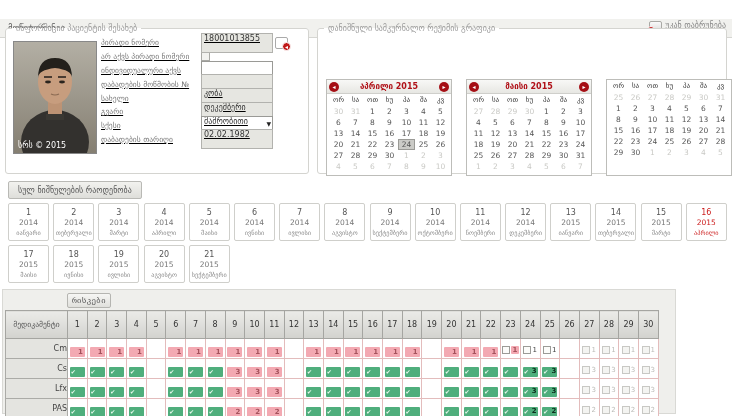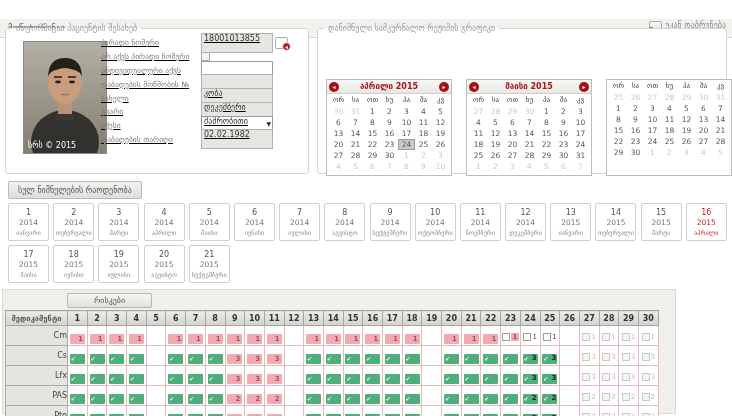--- a/index.html
+++ b/index.html
@@ -16,21 +16,21 @@
   .back-ico .dot { position:absolute; left:-3px; bottom:-3px; width:8px; height:8px; background:#c01818; border:1px solid #fff; border-radius:50%; color:#fff; font-size:5px; line-height:7px; text-align:center; }
   .back-label { font-size:8px; color:#888; }
 
   
   fieldset { position:absolute; border:1px solid #d4d4d0; border-radius:3px; background:#fff; }
   legend { font-size:8px; color:#999; padding:0 4px; margin-left:6px; }
   #patient-box { left:5px; top:24px; width:304px; height:150px; }
   #schedule-box { left:317px; top:24px; width:410px; height:150px; }
 
   
-  .photo { position:absolute; left:17px; top:8px; width:84px; height:113px; border:1px solid #888; overflow:hidden; }
+  .photo { position:absolute; left:7px; top:8px; width:84px; height:113px; border:1px solid #888; overflow:hidden; }
   .photo svg { display:block; }
 
   
   .fields { position:absolute; left:95px; top:3px; width:200px; }
   .frow { display:flex; align-items:center; height:13.8px;text-decoration:underline; }
   .flabel { width:100px; font-size:7.6px; color:#777; white-space:nowrap; overflow:hidden; }
   .ctrl { position:relative; width:72px; height:20px; font-size:8px; line-height:10px; padding:0 2px;
     border:1px solid #9a9a96; background:#fff; color:#333; white-space:nowrap; overflow:hidden; }
   .ctrl.ro { background:#e6e6e1; border-color:#b2b2ae; }
   .selarrow { position:absolute; right:1px; top:2px; font-size:6px; color:#222; }
@@ -56,25 +56,25 @@
     background:linear-gradient(#f2f2ef,#dededa); border:1px solid #b9b9b5; border-radius:2px; font-family:inherit; cursor:pointer; }
   #months { position:absolute; left:8px; top:203px; width:722px; display:flex; flex-wrap:wrap; gap:4px 4.2px; }
   .mbox { width:41px; height:38px; border:1px solid #cfcfcb; border-radius:2px; background:#fff; text-align:center; padding-top:3px; cursor:pointer; }
   .mbox .mnum { font-size:8px; color:#555; line-height:11px; }
   .mbox .myear { font-size:7.5px; color:#777; line-height:10px; }
   .mbox .mname { font-size:6.3px; color:#888; line-height:10px; white-space:nowrap; }
   .mbox.cur .mnum, .mbox.cur .myear, .mbox.cur .mname { color:#cc1c1c; }
 
   
   #treatment { position:absolute; left:2px; top:289px; width:674px; height:125px; background:#efefec; border:1px solid #d9d9d5; }
-  #risks-btn { position:absolute; left:64px; top:3px; height:15px; padding:0 26px; font-size:8px; color:#555;
-    background:linear-gradient(#f6f6f4,#e0e0dc); border:1px solid #b5b5b1; border-radius:2px; font-family:Liberation Sans, sans-serif; cursor:pointer; }
+  #risks-btn { position:absolute; left:64px; top:3px; height:15px; padding:0 4px; font-size:8px; color:#555;
+    background:linear-gradient(#f6f6f4,#e0e0dc); border:1px solid #b5b5b1; border-radius:2px; font-family:Liberation Mono, monospace; cursor:pointer; }
   #grid { position:absolute; left:2px; top:20px; border-collapse:collapse; table-layout:fixed; background:#fff; }
   #grid col.c-label { width:62px; } #grid col.c-day { width:19.7px; }
-  #grid th { height:15px; font-size:8px; font-weight:bold; color:#333; text-align:center;
+  #grid th { height:28px; font-size:8px; font-weight:normal; color:#333; text-align:center;
     background:linear-gradient(#ebebe8,#d2d2ce); border:1px solid #a5a5a1; }
   #grid th.medh { font-size:7.6px; color:#555; }
   #grid td { height:13px; border:1px solid #e3bcbc; background:#fff; padding:0; text-align:center; vertical-align:middle; }
   #grid td.rowlabel { background:linear-gradient(#ececе9,#dcdcd8); background-color:#e4e4e0; border:1px solid #ababa7;
     font-size:8px; color:#444; text-align:right; padding-left:4px;margin-left:24px; }
   .c-green { display:inline-flex; align-items:center; justify-content:space-between; width:15px; height:10px;
     background:#4fae7c; border-radius:1px; padding:0 1px; cursor:pointer; }
   .c-green .tick { color:#eafaef; font-size:6px; line-height:9px; }
   .c-green .gnum { color:#0c2e1c; font-size:7px; font-weight:bold; line-height:9px; }
   .c-pink { display:inline-block; width:15px; height:10px; background:#f3a9b2; border-radius:1px;

